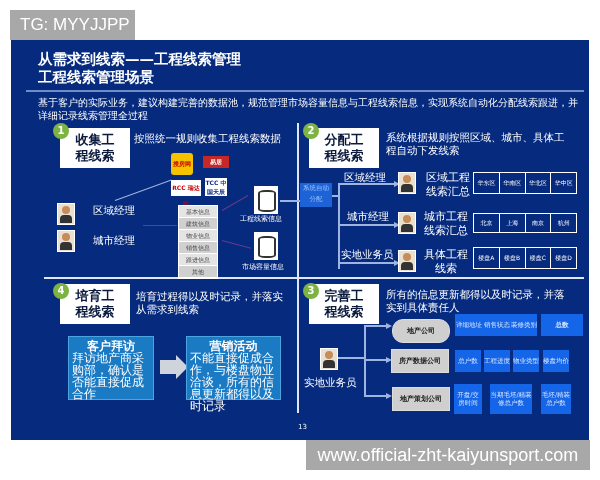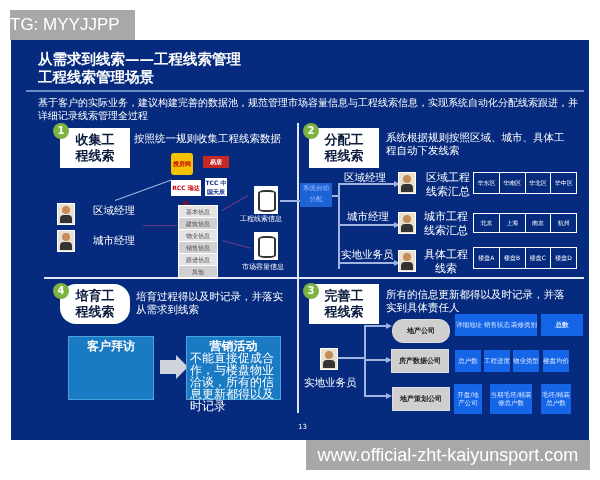--- a/index.html
+++ b/index.html
@@ -1,18 +1,18 @@
 <!DOCTYPE html>
 <html><head>
 <meta charset="utf-8">
 <style>
   html,body{margin:0;padding:0;}
   body{width:600px;height:480px;background:#ffffff;position:relative;overflow:hidden;font-family:"DejaVu Sans",sans-serif;}
   .abs{position:absolute;}
-  .tg{left:10px;top:10px;width:125px;height:30px;background:#a8a8a8;color:#fff;font-family:"Liberation Sans",sans-serif;font-size:17px;line-height:30px;box-sizing:border-box;z-index:5;}
+  .tg{left:10px;top:10px;width:125px;height:30px;background:#a8a8a8;color:#fff;font-family:"Liberation Sans",sans-serif;font-size:17px;line-height:30px;padding-left:10px;box-sizing:border-box;z-index:5;}
   .slide{left:11px;top:40px;width:578px;height:400px;background:#052a7e;}
   .title{left:38px;top:50px;color:#fff;font-size:14.5px;line-height:18px;font-weight:bold;}
   .rule{left:26px;top:90px;width:558px;height:2px;background:#6f8cc9;}
   .intro{left:38px;top:96px;width:540px;color:#fff;font-size:10px;line-height:13px;}
   .vdiv{left:297px;top:123px;width:2px;height:290px;background:#dfe6f5;}
   .hdiv{left:44px;top:277px;width:540px;height:2px;background:#dfe6f5;}
   .numbadge{width:16px;height:16px;border-radius:50%;background:#7cb342;color:#fff;font-size:10px;line-height:16px;text-align:center;font-weight:bold;z-index:2;}
   .secbox{background:#fff;color:#0a1a3d;font-size:13px;line-height:16px;font-weight:bold;text-align:center;padding:4px 0;}
   .desc{color:#fff;font-size:10.5px;line-height:13px;}
   .label{color:#fff;font-size:10.5px;}
@@ -169,31 +169,32 @@
   <div>线索</div>
 </div>
 <div class="abs grid4" style="left:473px;top:247px;width:102px;height:20px;">
   <div>楼盘A</div>
   <div>楼盘B</div>
   <div>楼盘C</div>
   <div>楼盘D</div>
 </div>
 
 <div class="abs numbadge" style="left:53px;top:283px;">4</div>
-<div class="abs secbox" style="left:60px;top:284px;width:70px;border-radius:16px;">
+<div class="abs secbox" style="left:60px;top:284px;width:70px;">
   <div>培育工</div>
   <div>程线索</div>
 </div>
 <div class="abs desc" style="left:136px;top:290px;">
   <div>培育过程得以及时记录，并落实</div>
   <div>从需求到线索</div>
 </div>
 
 <div class="abs cyanbox" style="left:68px;top:336px;width:86px;height:64px;padding:3px;box-sizing:border-box;">
   <div class="h">客户拜访</div>
+  <div>拜访地产商采购部，确认是否能直接促成合作</div>
 </div>
 <div class="abs" style="left:160px;top:360px;width:16px;height:14px;background:#cfd4dc;"></div>
 <div class="abs" style="left:176px;top:355px;width:0;height:0;border-top:12px solid transparent;border-bottom:12px solid transparent;border-left:12px solid #cfd4dc;"></div>
 <div class="abs cyanbox" style="left:186px;top:336px;width:95px;height:64px;padding:3px;box-sizing:border-box;">
   <div class="h">营销活动</div>
   <div>不能直接促成合作，与楼盘物业洽谈，所有的信息更新都得以及时记录</div>
 </div>
 
 <div class="abs numbadge" style="left:303px;top:283px;">3</div>
 <div class="abs secbox" style="left:309px;top:284px;width:70px;">
@@ -227,19 +228,19 @@
 <div class="abs bluechip" style="left:455px;top:314px;width:28px;height:22px;">详细地址</div>
 <div class="abs bluechip" style="left:482px;top:314px;width:28px;height:22px;left:483px;">销售状态</div>
 <div class="abs bluechip" style="left:511px;top:314px;width:26px;height:22px;">装修类别</div>
 <div class="abs bluechip" style="left:541px;top:314px;width:42px;height:22px;font-weight:bold;">总数</div>
 
 <div class="abs bluechip" style="left:455px;top:350px;width:26px;height:22px;">总户数</div>
 <div class="abs bluechip" style="left:484px;top:350px;width:26px;height:22px;">工程进度</div>
 <div class="abs bluechip" style="left:513px;top:350px;width:26px;height:22px;">物业类型</div>
 <div class="abs bluechip" style="left:543px;top:350px;width:26px;height:22px;">楼盘均价</div>
 
-<div class="abs bluechip" style="left:454px;top:384px;width:28px;height:30px;">开盘/地产公司</div>
+<div class="abs bluechip" style="left:454px;top:384px;width:28px;height:30px;">开盘/交房时间</div>
 <div class="abs bluechip" style="left:490px;top:384px;width:42px;height:30px;">当期毛坯/精装修总户数</div>
 <div class="abs bluechip" style="left:541px;top:384px;width:30px;height:30px;">毛坯/精装总户数</div>
 
 <div class="abs pagenum">13</div>
 
 <div class="abs url">www.official-zht-kaiyunsport.com</div>
 
 </body></html>

